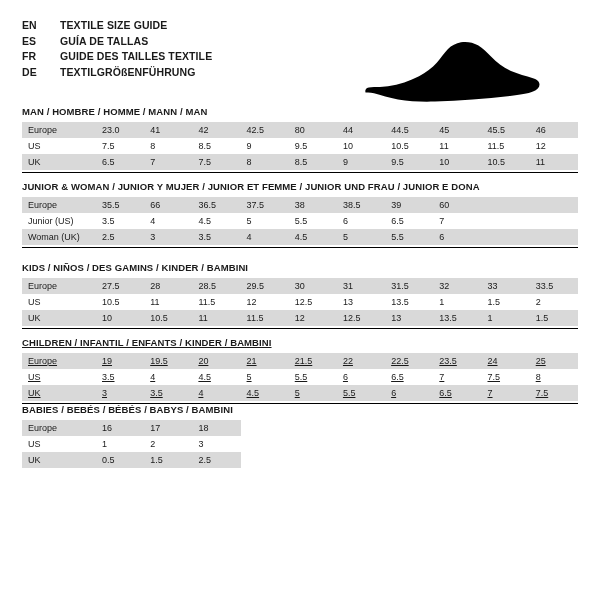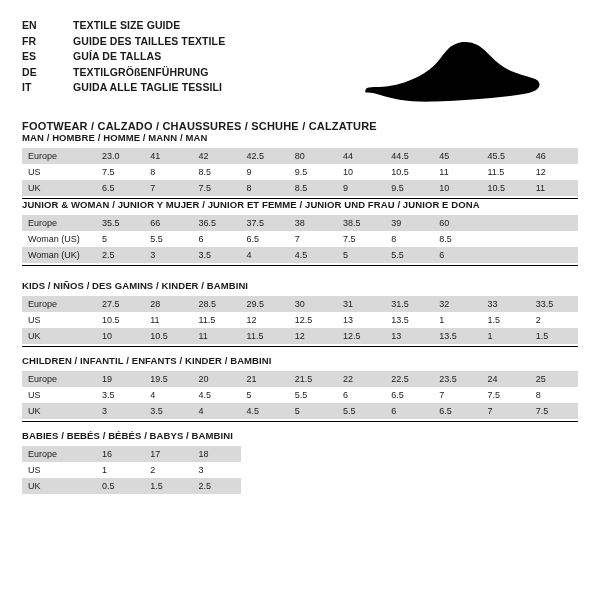--- a/index.html
+++ b/index.html
@@ -25,21 +25,21 @@
   .lang-block { }
   .lang-row {
     display: flex;
     align-items: baseline;
     font-size: 10.5px;
     line-height: 15.6px;
     font-weight: bold;
     letter-spacing: 0.1px;
   }
   .lang-code { width: 38px; flex: 0 0 38px; }
-  .lang-title { white-space: nowrap; margin-left: 13px; }
+  .lang-title { white-space: nowrap; }
 
   .shoe-art {
     margin-top: 22px;
     margin-right: 38px;
   }
 
   .section-title {
     font-size: 11px;
     font-weight: bold;
     margin-top: 14px;
@@ -80,52 +80,47 @@
 
 <div class="page">
 
   <div class="header">
     <div class="lang-block">
       <div class="lang-row">
         <span class="lang-code">EN</span>
         <span class="lang-title">TEXTILE SIZE GUIDE</span>
       </div>
       <div class="lang-row">
+        <span class="lang-code">ES</span>
+        <span class="lang-title">GUÍA DE TALLAS</span>
+      </div>
+      <div class="lang-row">
         <span class="lang-code">FR</span>
         <span class="lang-title">GUIDE DES TAILLES TEXTILE</span>
       </div>
       <div class="lang-row">
-        <span class="lang-code">ES</span>
-        <span class="lang-title">GUÍA DE TALLAS</span>
-      </div>
-      <div class="lang-row">
         <span class="lang-code">DE</span>
         <span class="lang-title">TEXTILGRÖßENFÜHRUNG</span>
-      </div>
-      <div class="lang-row">
-        <span class="lang-code">IT</span>
-        <span class="lang-title">GUIDA ALLE TAGLIE TESSILI</span>
       </div>
     </div>
 
     <div class="shoe-art">
       <svg width="175" height="62" viewBox="0 0 175 62" aria-hidden="true">
         <path fill="#000000" d="M12,47 C8,47 4,47 2,48 C0.5,49 0,51 0.5,52.5 L3,52.5 C5,52.5 7,52.7 9,53.3
           C16,55.2 24,58 33,59.5 C45,61.6 58,62 70,61.6 C95,60.8 120,58.8 145,56
           C155,54.9 163,53.5 168,51.5 C172,49.9 174.5,47.5 174.5,44.5
           C174.5,41.5 172,39.5 168,38.2 C161,36 153,34 146,31
           C138.5,27.7 132,22.5 126,16.5 C122,12.5 118,8 113,5.2
           C108,2.4 102,1.3 96,2.2 C91,3 86.5,5.5 83,9
           C79,13 76,18 72,22.5 C67,28 61,32.5 54,36.2
           C45,41 34,44.5 23,46.3 C19.5,46.9 16,47 12,47 Z"></path>
       </svg>
     </div>
   </div>
 
-  <div class="section-title">FOOTWEAR / CALZADO / CHAUSSURES / SCHUHE / CALZATURE</div>
 
   <div class="group">
     <div class="group-label">MAN / HOMBRE / HOMME / MANN / MAN</div>
     <table>
         <tbody>
       <tr class="shade">
         <td class="rowlabel">Europe</td>
         <td>23.0</td>
         <td>41</td>
         <td>42</td>
@@ -161,47 +156,47 @@
         <td>9.5</td>
         <td>10</td>
         <td>10.5</td>
         <td>11</td>
       </tr>
     </tbody>
       </table>
     <div class="sep"></div>
   </div>
 
-  <div class="group" style="">
+  <div class="group" style="margin-top:8px;">
     <div class="group-label">JUNIOR &amp; WOMAN / JUNIOR Y MUJER / JUNIOR ET FEMME / JUNIOR UND FRAU / JUNIOR E DONA</div>
     <table>
         <tbody>
       <tr class="shade">
         <td class="rowlabel">Europe</td>
         <td>35.5</td>
         <td>66</td>
         <td>36.5</td>
         <td>37.5</td>
         <td>38</td>
         <td>38.5</td>
         <td>39</td>
         <td>60</td>
         <td></td>
         <td></td>
       </tr>
       <tr class="plain">
-        <td class="rowlabel">Woman (US)</td>
+        <td class="rowlabel">Junior (US)</td>
+        <td>3.5</td>
+        <td>4</td>
+        <td>4.5</td>
         <td>5</td>
         <td>5.5</td>
         <td>6</td>
         <td>6.5</td>
         <td>7</td>
-        <td>7.5</td>
-        <td>8</td>
-        <td>8.5</td>
         <td></td>
         <td></td>
       </tr>
       <tr class="shade">
         <td class="rowlabel">Woman (UK)</td>
         <td>2.5</td>
         <td>3</td>
         <td>3.5</td>
         <td>4</td>
         <td>4.5</td>
@@ -257,21 +252,21 @@
         <td>13</td>
         <td>13.5</td>
         <td>1</td>
         <td>1.5</td>
       </tr>
     </tbody>
       </table>
     <div class="sep"></div>
   </div>
 
-  <div class="group" style="margin-top:8px;">
+  <div class="group" style="margin-top:8px;text-decoration:underline;">
     <div class="group-label">CHILDREN / INFANTIL / ENFANTS / KINDER / BAMBINI</div>
     <table>
         <tbody>
       <tr class="shade">
         <td class="rowlabel">Europe</td>
         <td>19</td>
         <td>19.5</td>
         <td>20</td>
         <td>21</td>
         <td>21.5</td>
@@ -305,21 +300,21 @@
         <td>6</td>
         <td>6.5</td>
         <td>7</td>
         <td>7.5</td>
       </tr>
     </tbody>
       </table>
     <div class="sep"></div>
   </div>
 
-  <div class="group babies" style="margin-top:8px;">
+  <div class="group babies" style="">
     <div class="group-label">BABIES / BEBÉS / BÉBÉS / BABYS / BAMBINI</div>
     <table>
         <tbody>
       <tr class="shade">
         <td class="rowlabel">Europe</td>
         <td>16</td>
         <td>17</td>
         <td>18</td>
         <td style="background:#fff"></td>
         <td style="background:#fff"></td>

